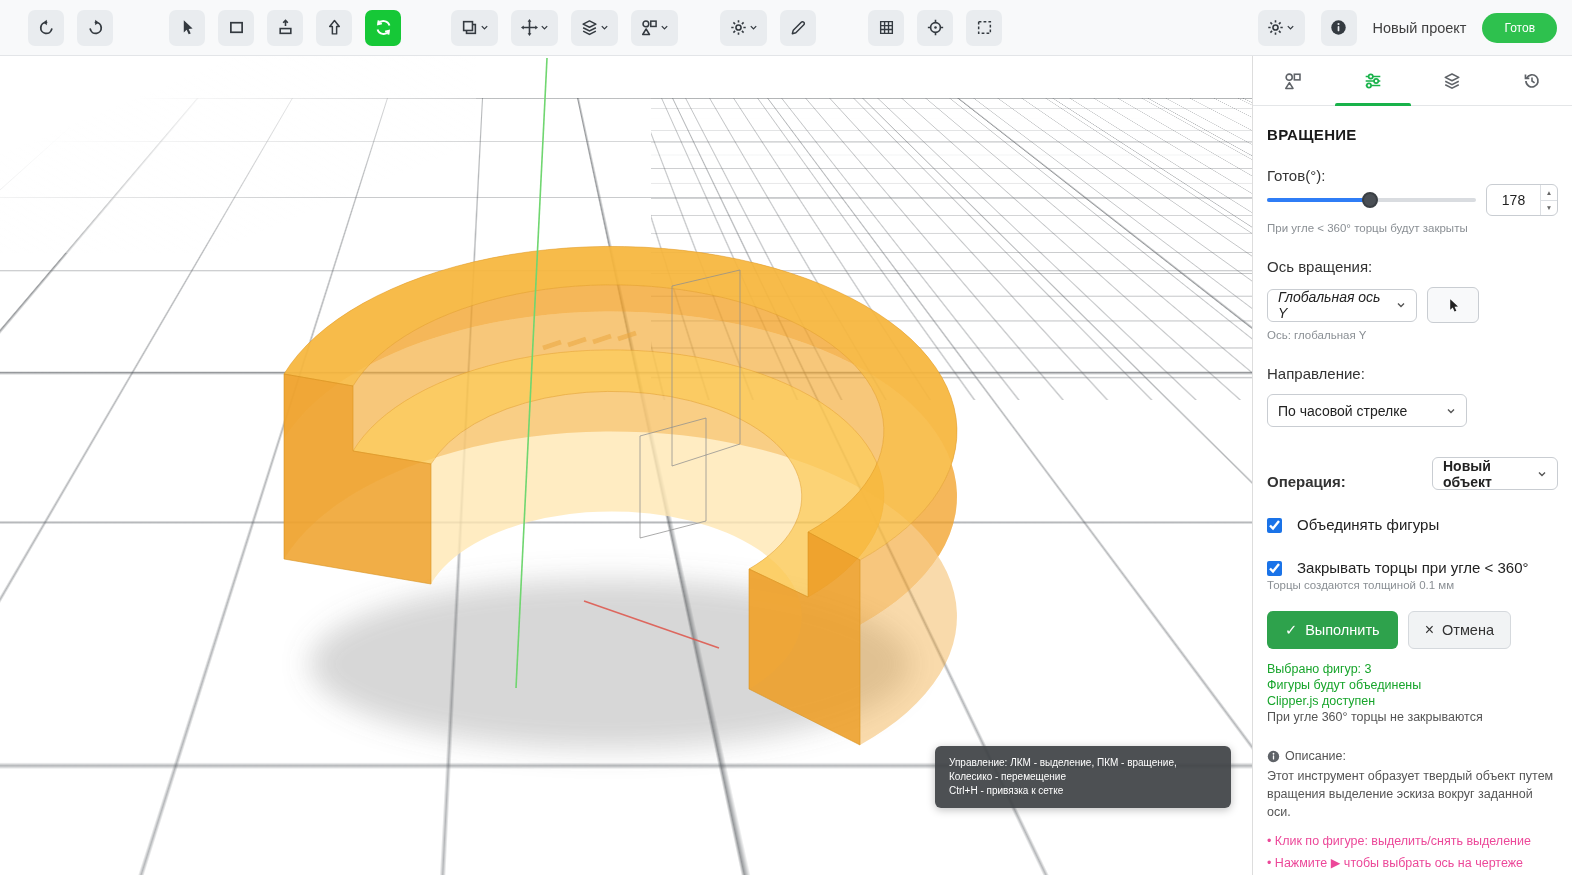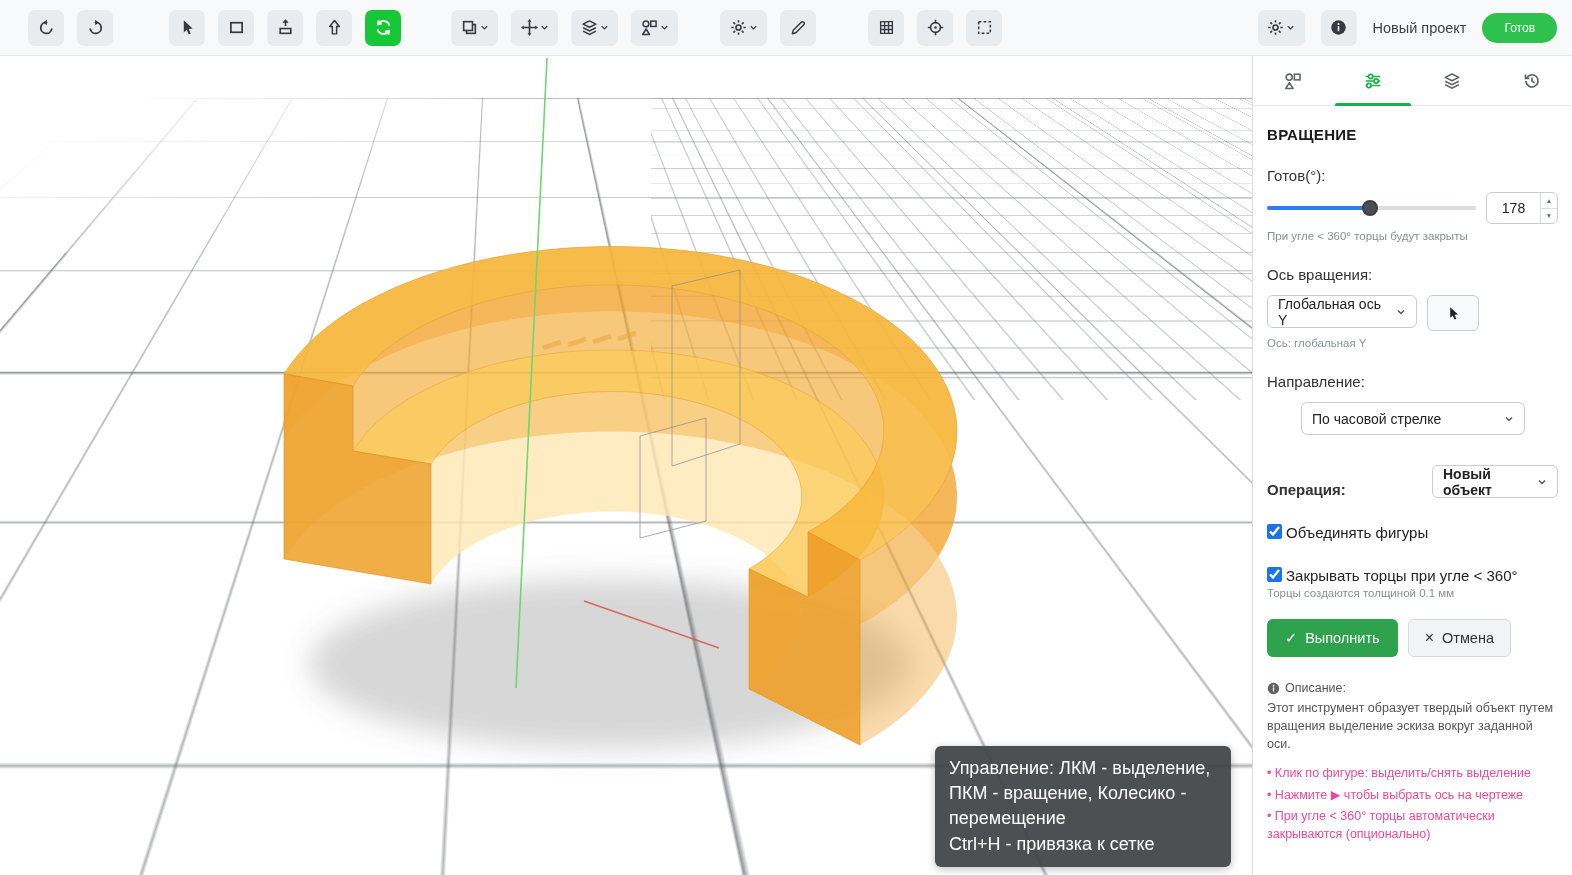--- a/index.html
+++ b/index.html
@@ -50,65 +50,65 @@
       linear-gradient(rgba(100,105,110,.38) 1px, transparent 1px),
       linear-gradient(90deg, rgba(100,105,110,.38) 1px, transparent 1px);
     background-size:24px 24px;
   }
   .horizon-fade { position:absolute; left:0; top:0; width:38%; height:24%;
     background:linear-gradient(to bottom right, #fff 25%, rgba(255,255,255,0) 72%); pointer-events:none; }
   .scene { position:absolute; inset:0; width:1252px; height:819px; }
   .vp-tooltip {
     position:absolute; left:935px; top:690px; width:296px;
     background:rgba(62,65,68,.92); color:#fff; border-radius:6px;
-    padding:10px 14px; font-size:18px; line-height:1.4;
+    padding:10px 14px; font-size:10px; line-height:1.4;
     box-shadow:0 2px 8px rgba(0,0,0,.25);
   }
 
   
   .panel {
     position:absolute; top:56px; right:0; width:320px; height:819px;
     background:#fff; border-left:1px solid #ddd; display:flex; flex-direction:column;
   }
   .tabs { display:flex; height:50px; border-bottom:1px solid #e4e6e8; flex:0 0 auto; }
   .tab { flex:1; display:flex; align-items:center; justify-content:center; position:relative;
     background:none; border:none; color:#5f6368; cursor:pointer; }
   .tab svg { width:18px; height:18px; }
   .tab.active { color:#18b24a; }
   .tab.active::after { content:""; position:absolute; left:2px; right:2px; bottom:-1px; height:3px;
     background:#18b24a; border-radius:2px 2px 0 0; }
   .panel-body { flex:1; overflow:hidden; padding:20px 14px 16px 14px; }
   .p-title { font-size:15px; font-weight:bold; color:#1a1a1a; letter-spacing:.3px; }
   .p-label { font-size:15px; color:#333; margin-top:24px; }
   .p-hint { font-size:11.5px; color:#8a8f94; margin-top:6px; }
-  .angle-row { display:flex; align-items:center; gap:10px; margin-top:8px; }
+  .angle-row { display:flex; align-items:center; gap:10px; margin-top:0; }
   .slider { position:relative; flex:1; height:16px; cursor:pointer; }
   .slider .track { position:absolute; top:6px; left:0; right:0; height:4px; border-radius:2px; background:#d9dce0; }
   .slider .fill { position:absolute; top:6px; left:0; width:49.4%; height:4px; border-radius:2px; background:#2f7df6; }
   .slider .thumb { position:absolute; top:0; left:calc(49.4% - 8px); width:16px; height:16px;
     border-radius:50%; background:#4a4f55; border:2px solid #3a3f44; }
   .num-input { display:flex; width:72px; height:32px; border:1px solid #c9cdd2; border-radius:6px;
     background:#fff; overflow:hidden; flex:0 0 auto; }
   .num-val { flex:1; display:flex; align-items:center; justify-content:center; font-size:14px; color:#222; }
   .spin { width:17px; border-left:1px solid #dcdfe3; display:flex; flex-direction:column; }
   .spin span { flex:1; display:flex; align-items:center; justify-content:center; font-size:6.5px; color:#666; cursor:pointer; }
   .spin span:first-child { border-bottom:1px solid #dcdfe3; }
   .select { display:inline-flex; align-items:center; justify-content:space-between; gap:8px;
     height:33px; border:1px solid #c9cdd2; border-radius:6px; background:#fff; padding:0 10px;
     font-size:14px; color:#222; cursor:pointer; }
   .select svg { width:10px; height:10px; color:#555; flex:0 0 auto; }
-  .axis-row { display:flex; gap:10px; margin-top:12px; }
+  .axis-row { display:flex; align-items:center; gap:10px; margin-top:12px;font-style:italic; }
   .axis-row .select { width:150px; }
   .pick-btn { width:52px; height:36px; border:1px solid #c9cdd2; border-radius:6px; background:#f8f9fa;
     display:flex; align-items:center; justify-content:center; color:#222; cursor:pointer; }
   .pick-btn svg { width:15px; height:15px; }
-  .dir-select { width:224px; margin-top:12px;margin-left:34px; }
+  .dir-select { width:200px; margin-top:12px; }
   .op-row { display:flex; align-items:flex-end; justify-content:space-between; margin-top:30px;font-weight:bold; }
   .op-row .select { width:126px; }
-  .chk-row { display:flex; align-items:flex-start; gap:4px; margin-top:26px; }
+  .chk-row { display:flex; align-items:flex-end; gap:15px; margin-top:26px; }
   .chk-row input { width:15px; height:15px; accent-color:#1a73e8; cursor:pointer; }
   .chk-row label { font-size:15px; color:#222; cursor:pointer; }
   .btn-row { display:flex; gap:10px; margin-top:20px; }
   .exec-btn { border:none; border-radius:6px; background:#2ea24c; color:#fff; font-size:14.5px;
     padding:10px 18px; display:flex; align-items:center; gap:8px; cursor:pointer; font-family:inherit; }
   .cancel-btn { border:1px solid #d5d9dd; border-radius:6px; background:#f1f3f4; color:#333;
     font-size:14.5px; padding:10px 16px; display:flex; align-items:center; gap:8px; cursor:pointer; font-family:inherit; }
   .x-mark { font-size:16px; line-height:1; }
   .status-block { margin-top:12px; }
   .status-line { font-size:12.5px; color:#18a52c; line-height:16px; }
@@ -419,20 +419,26 @@
         <button class="exec-btn">
             <span>✓</span>
             <span>Выполнить</span>
           </button>
         <button class="cancel-btn">
             <span class="x-mark">×</span>
             <span>Отмена</span>
           </button>
       </div>
 
+      <div class="status-block">
+        <div class="status-line">Выбрано фигур: 3</div>
+        <div class="status-line">Фигуры будут объединены</div>
+        <div class="status-line">Clipper.js доступен</div>
+        <div class="status-note">При угле 360° торцы не закрываются</div>
+      </div>
 
       <div class="desc-block">
         <div class="desc-title">
           <svg viewBox="0 0 16 16">
               <circle cx="8" cy="8" r="7" fill="#5f6368"></circle>
               <circle cx="8" cy="4.6" r="1.1" fill="#fff"></circle>
               <rect x="7.2" y="6.6" width="1.6" height="5.2" rx=".8" fill="#fff"></rect>
             </svg>
           <span>Описание:</span>
         </div>

